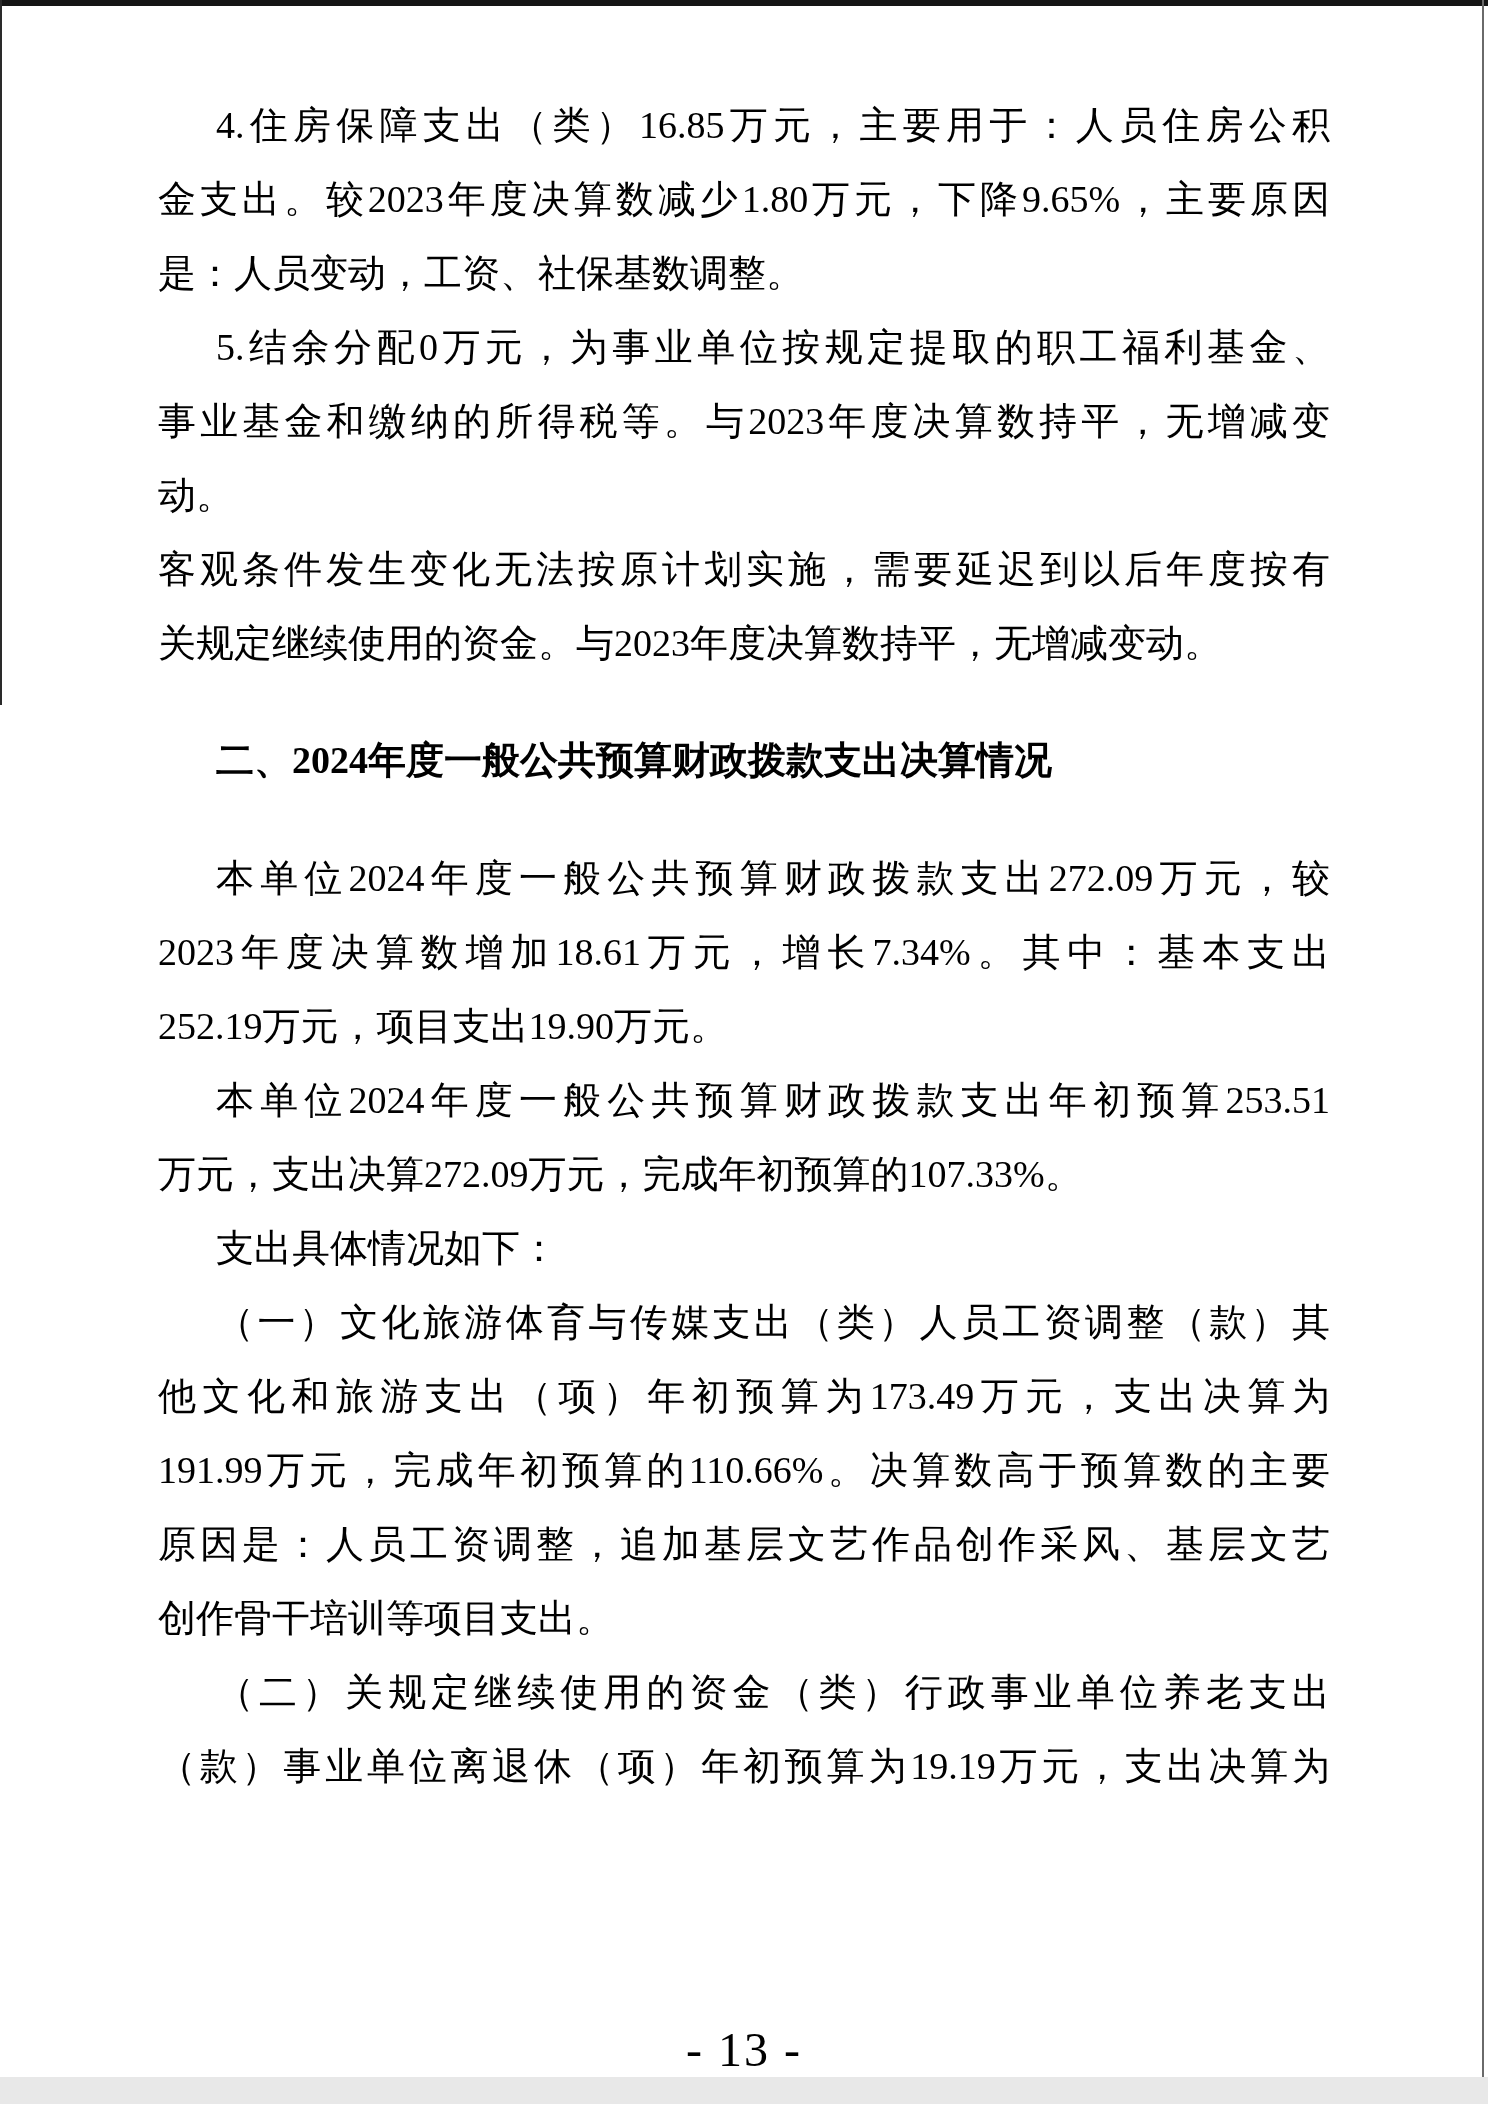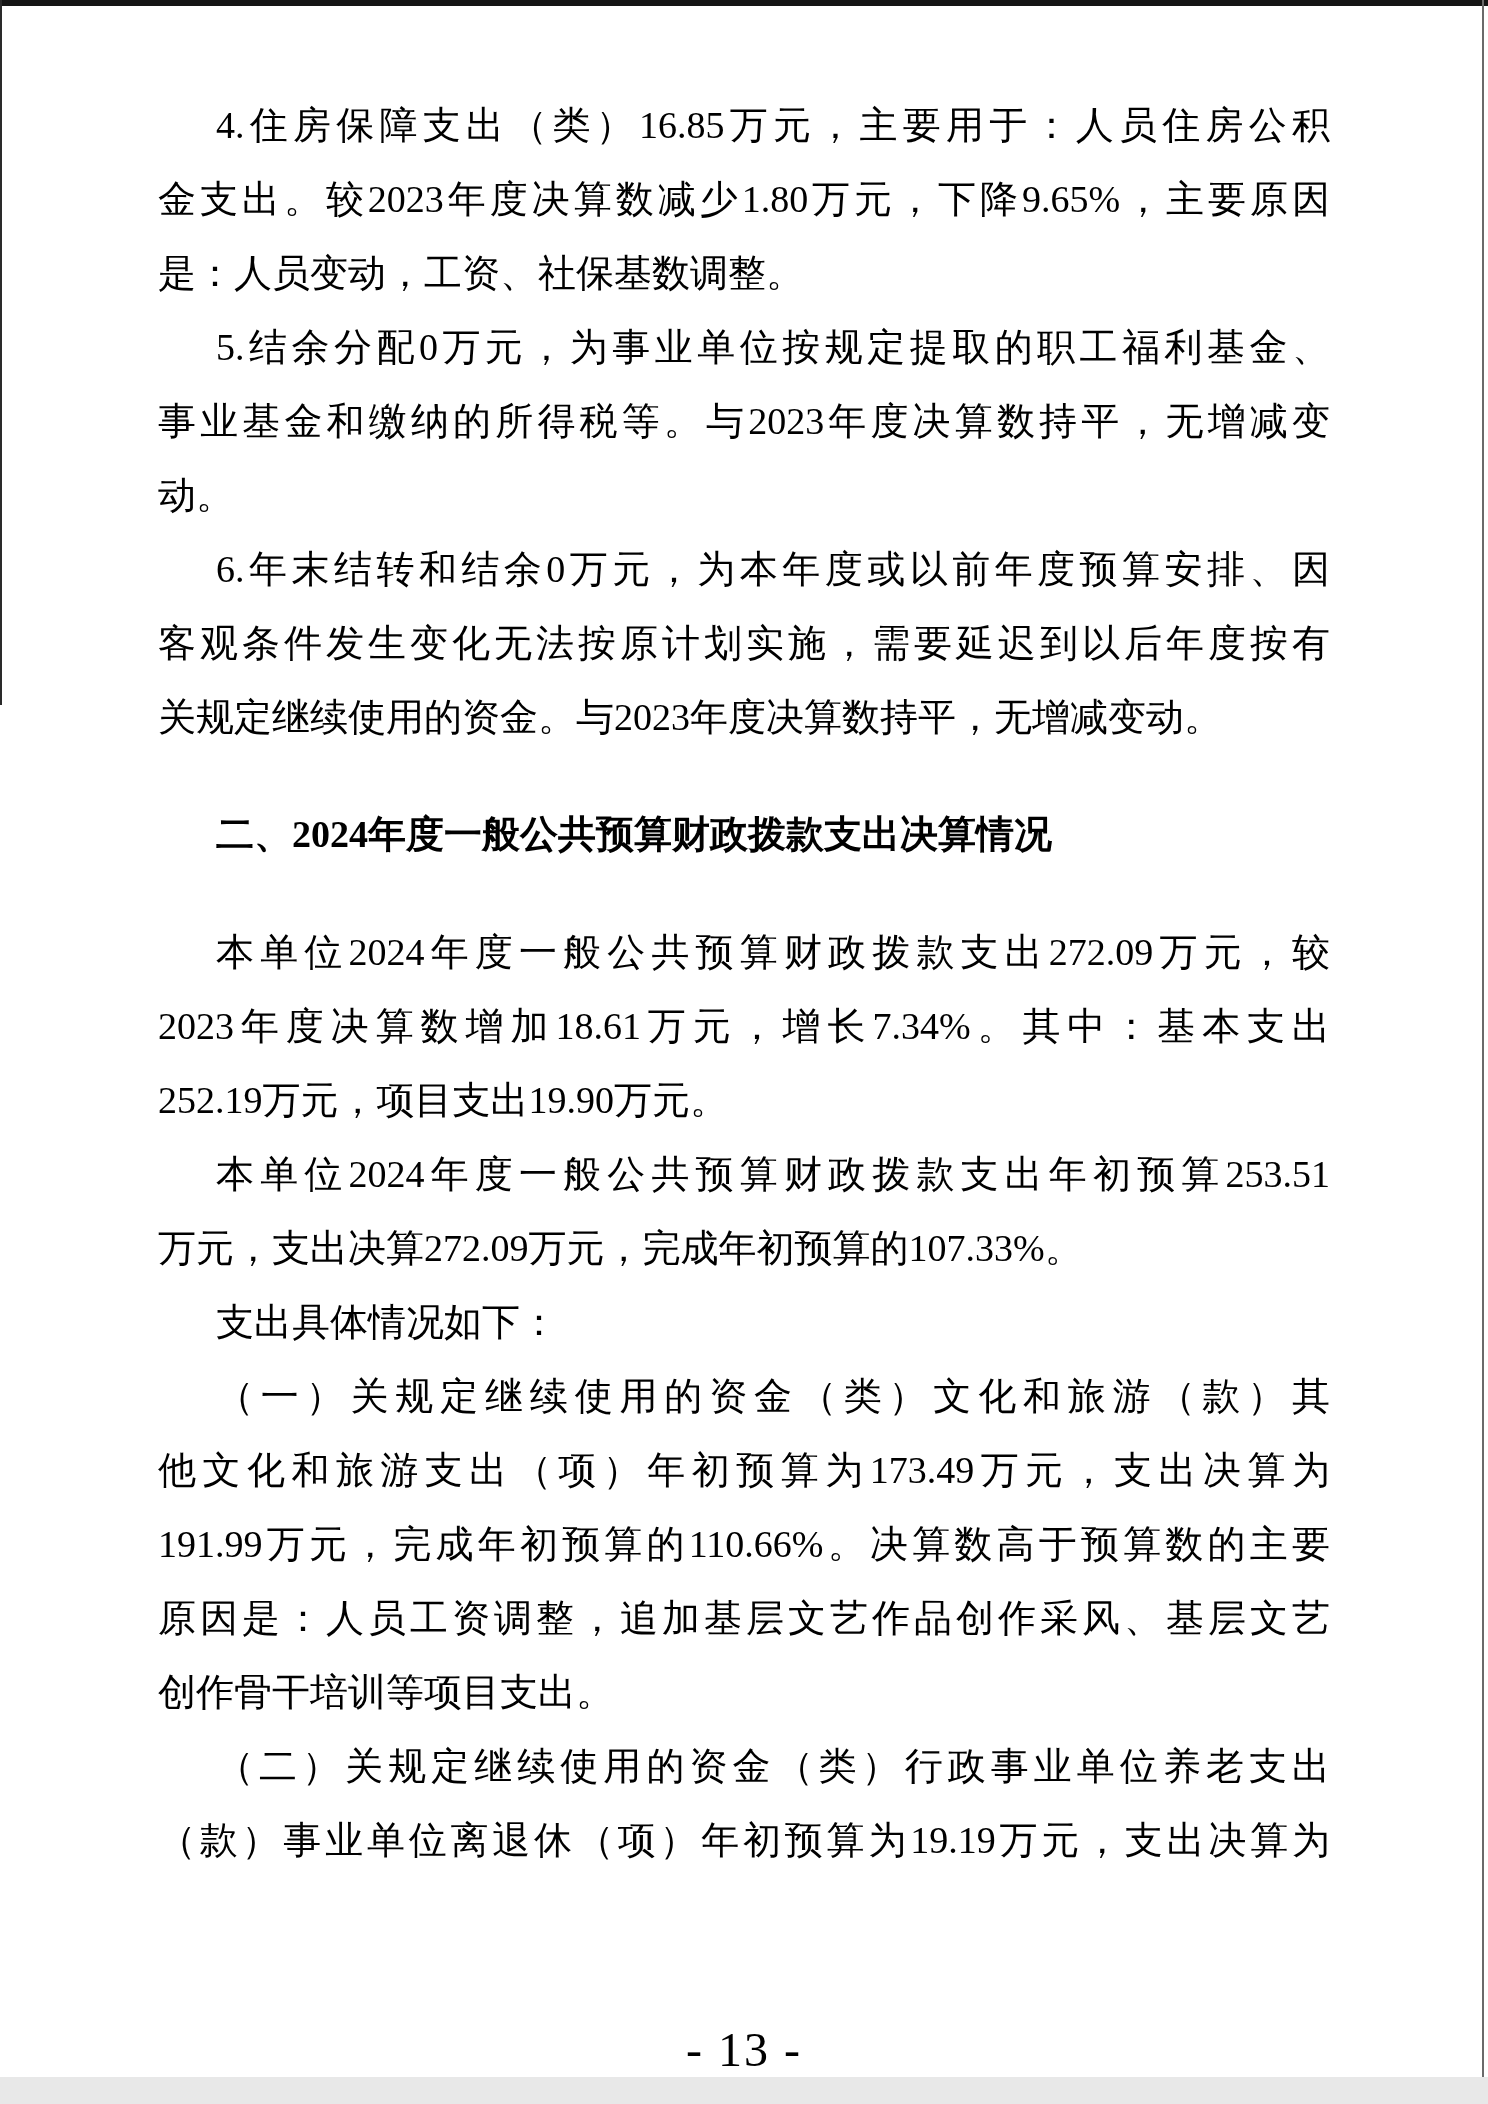--- a/index.html
+++ b/index.html
@@ -85,36 +85,35 @@
   <main class="doc-body">
 
     <div class="line indent fill">4.住房保障支出（类）16.85万元，主要用于：人员住房公积</div>
     <div class="line fill">金支出。较2023年度决算数减少1.80万元，下降9.65%，主要原因</div>
     <div class="line">是：人员变动，工资、社保基数调整。</div>
 
     <div class="line indent fill">5.结余分配0万元，为事业单位按规定提取的职工福利基金、</div>
     <div class="line fill">事业基金和缴纳的所得税等。与2023年度决算数持平，无增减变</div>
     <div class="line">动。</div>
 
-    <div class="line indent fill">6.年末结转和结余0万元，为本年度或以前年度预算安排、因</div>
     <div class="line fill">客观条件发生变化无法按原计划实施，需要延迟到以后年度按有</div>
     <div class="line">关规定继续使用的资金。与2023年度决算数持平，无增减变动。</div>
 
     <div class="line indent heading">二、2024年度一般公共预算财政拨款支出决算情况</div>
 
     <div class="line indent fill">本单位2024年度一般公共预算财政拨款支出272.09万元，较</div>
     <div class="line fill">2023年度决算数增加18.61万元，增长7.34%。其中：基本支出</div>
     <div class="line">252.19万元，项目支出19.90万元。</div>
 
     <div class="line indent fill">本单位2024年度一般公共预算财政拨款支出年初预算253.51</div>
     <div class="line">万元，支出决算272.09万元，完成年初预算的107.33%。</div>
 
     <div class="line indent">支出具体情况如下：</div>
 
-    <div class="line indent fill">（一）关规定继续使用的资金（类）文化和旅游（款）其</div>
+    <div class="line indent fill">（一）文化旅游体育与传媒支出（类）人员工资调整（款）其</div>
     <div class="line fill">他文化和旅游支出（项）年初预算为173.49万元，支出决算为</div>
     <div class="line fill">191.99万元，完成年初预算的110.66%。决算数高于预算数的主要</div>
     <div class="line fill">原因是：人员工资调整，追加基层文艺作品创作采风、基层文艺</div>
     <div class="line">创作骨干培训等项目支出。</div>
 
     <div class="line indent fill">（二）关规定继续使用的资金（类）行政事业单位养老支出</div>
     <div class="line fill">（款）事业单位离退休（项）年初预算为19.19万元，支出决算为</div>
 
   </main>
 

